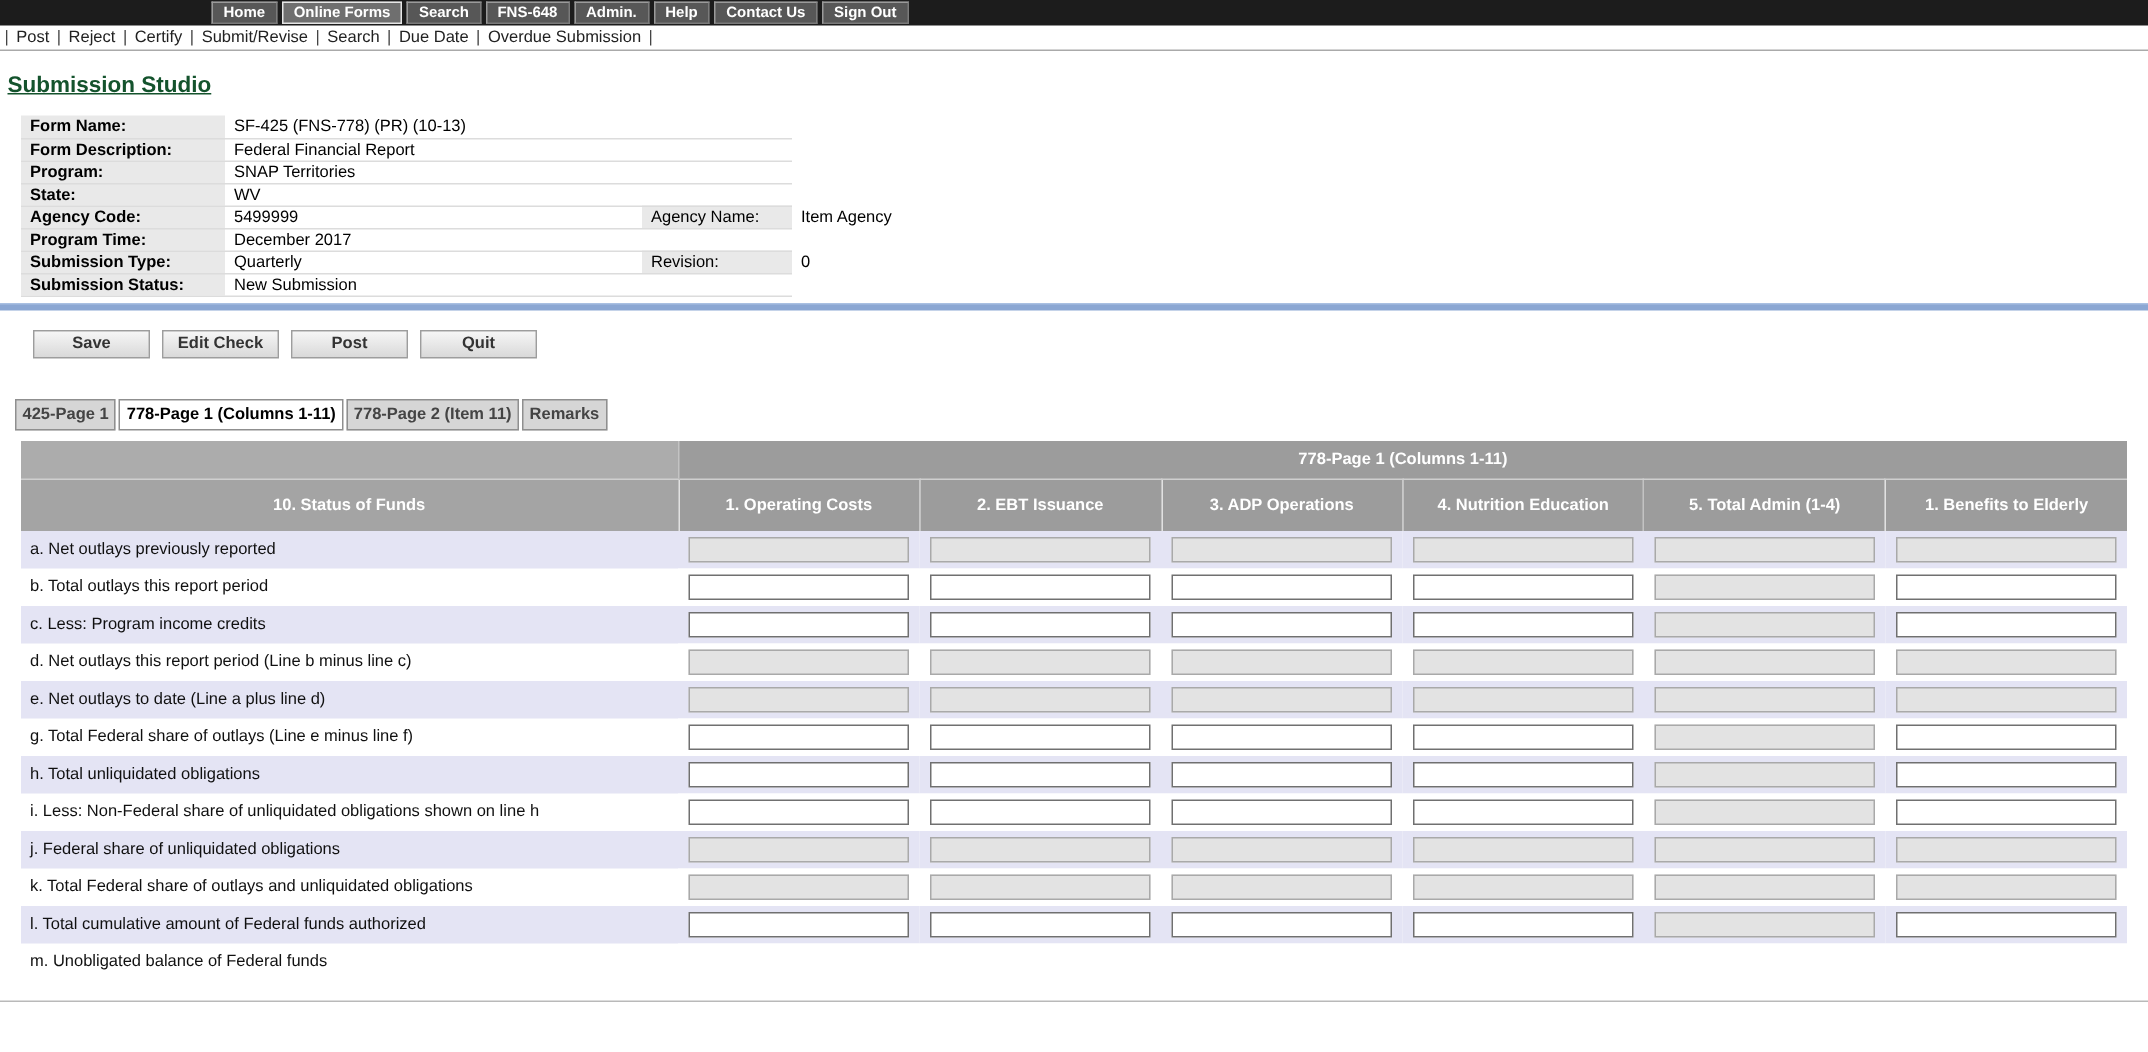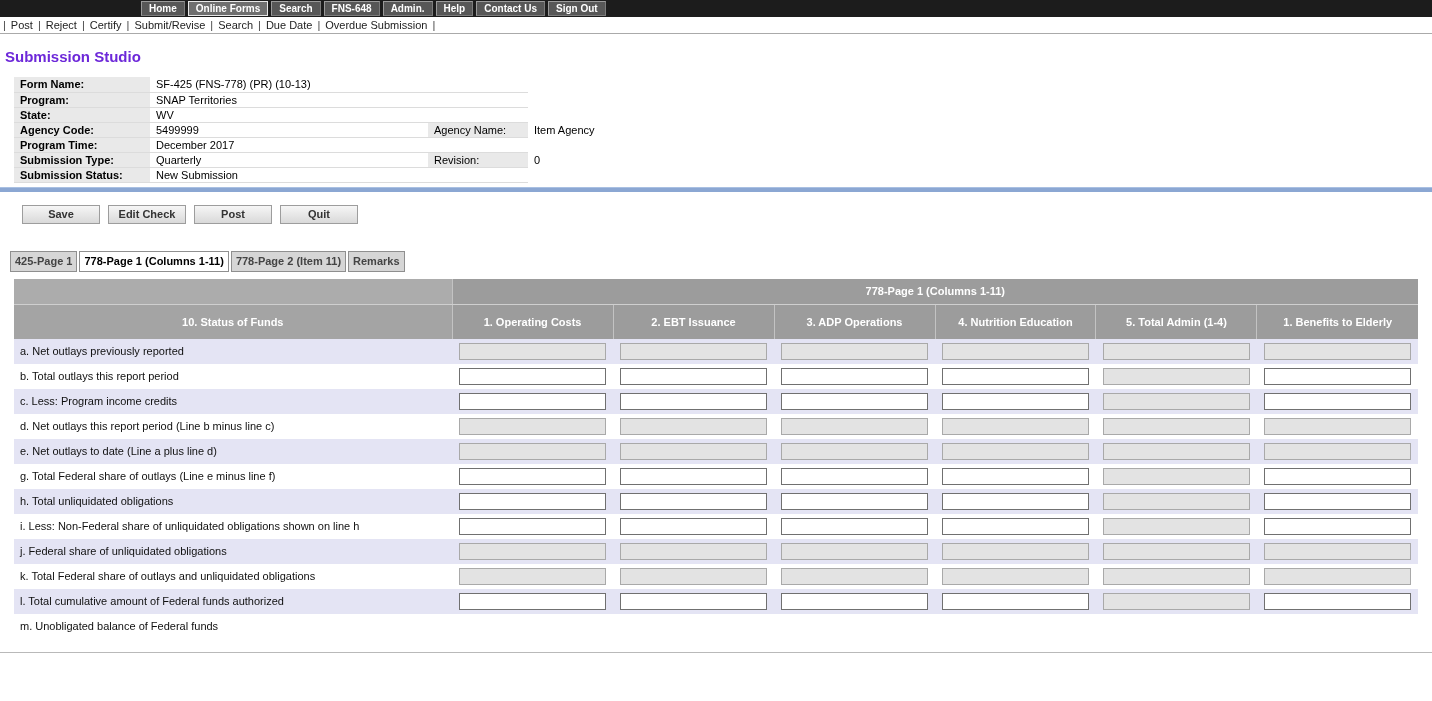--- a/index.html
+++ b/index.html
@@ -21,21 +21,21 @@
   }
   .navbtn.active { background: #6f6f6f; border-color: #e6e6e6; }
   
   .menubar {
     height: 17px; display: flex; align-items: center;
     padding: 0 3px; gap: 5px; border-bottom: 1px solid #aaa;
   }
   .menuitem { color: #222; cursor: pointer; white-space: nowrap; }
   .pipe { color: #444; }
   
-  .page-title { color: #6d28d9; font-size: 15px; font-weight: bold; margin: 14px 0 12px 5px; }
+  .page-title { color: #14532d; font-size: 15px; font-weight: bold; margin: 14px 0 12px 5px; text-decoration: underline; }
   
   .details { border-collapse: collapse; margin-left: 14px; }
   .details td { height: 15px; padding: 0 6px; vertical-align: middle; white-space: nowrap; }
   .dlabel  { width: 136px; background: #e9e9e9; font-weight: bold; border-bottom: 1px solid #dcdcdc; }
   .dvalue  { width: 278px; border-bottom: 1px solid #dcdcdc; }
   .dlabel2 { width: 100px; border-bottom: 1px solid #dcdcdc; }
   .dlabel2.filled { background: #e9e9e9; font-weight: normal; }
   .dvalue2 { min-width: 320px; }
   
   .bluebar { height: 5px; background: #8ba7d3; margin-top: 4px; border-top: 1px solid #a9c0e2; }
@@ -120,20 +120,26 @@
 
 <table class="details">
   <tbody>
       <tr>
         <td class="dlabel">Form Name:</td>
         <td class="dvalue">SF-425 (FNS-778) (PR) (10-13)</td>
         <td class="dlabel2"></td>
         <td class="dvalue2"></td>
       </tr>
       <tr>
+        <td class="dlabel">Form Description:</td>
+        <td class="dvalue">Federal Financial Report</td>
+        <td class="dlabel2"></td>
+        <td class="dvalue2"></td>
+      </tr>
+      <tr>
         <td class="dlabel">Program:</td>
         <td class="dvalue">SNAP Territories</td>
         <td class="dlabel2"></td>
         <td class="dvalue2"></td>
       </tr>
       <tr>
         <td class="dlabel">State:</td>
         <td class="dvalue">WV</td>
         <td class="dlabel2"></td>
         <td class="dvalue2"></td>

